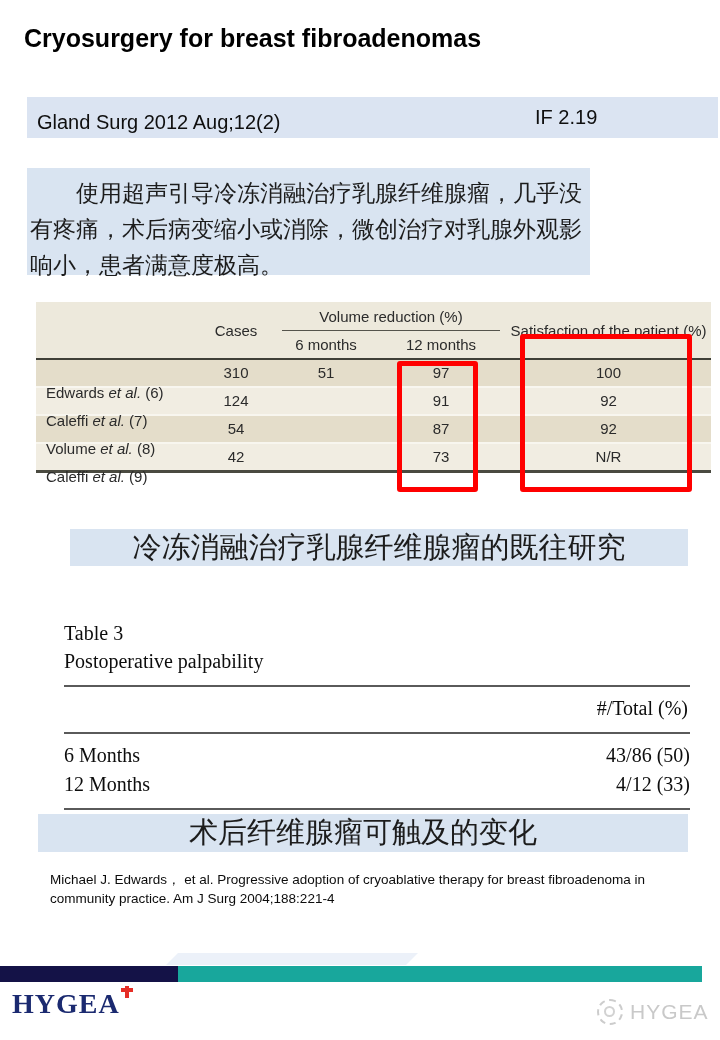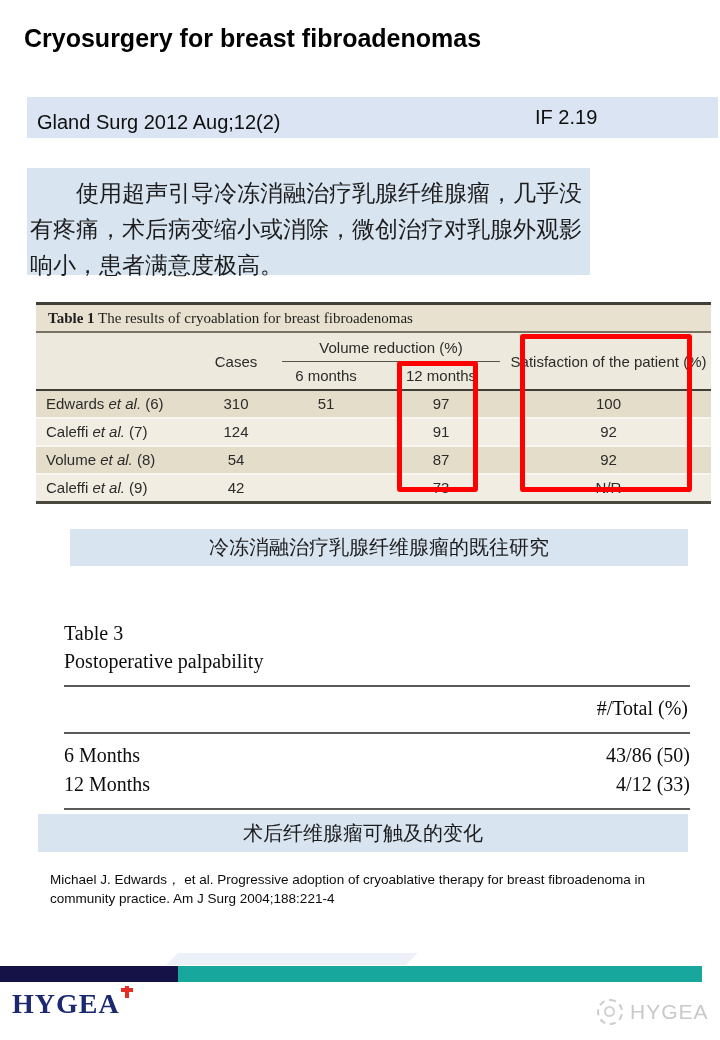--- a/index.html
+++ b/index.html
@@ -18,21 +18,21 @@
   .summary-block p{margin:0;font-family:"DejaVu Serif", serif;font-size:23px;line-height:36px;
         color:#1c1c1c;text-indent:2em;}
 
   
   .t1{position:absolute;left:36px;top:302px;width:675px;font-size:15px;color:#2b2b2b;}
   .t1-title{background:#e9e1cf;border-top:3px solid #3f3f37;border-bottom:2px solid #767264;
         height:26px;line-height:26px;padding-left:12px;
         font-family:"Liberation Serif", serif;font-size:15px;color:#1e1e1e;}
   .t1-title b{font-weight:bold;}
   .t1-head{background:#ede9dc;border-bottom:2px solid #3f3f37;height:56px;display:flex;}
-  .c-name{width:160px;box-sizing:border-box;}
+  .c-name{width:160px;box-sizing:border-box;margin-top:20px;}
   .c-cases{width:80px;display:flex;align-items:center;justify-content:center;}
   .c-volgrp{width:230px;display:flex;flex-direction:column;}
   .c-vol-label{height:28px;display:flex;align-items:center;justify-content:center;
         border-bottom:1px solid #55544c;margin:0 6px;}
   .c-vol-sub{flex:1;display:flex;}
   .c-m6{width:100px;display:flex;align-items:center;justify-content:center;}
   .c-m12{width:130px;display:flex;align-items:center;justify-content:center;}
   .c-sat{width:205px;display:flex;align-items:center;justify-content:center;text-align:center;}
   .t1-row{height:26px;display:flex;border-bottom:2px solid #f8f6ef;}
   .t1-row .c-name{padding-left:10px;line-height:26px;}
@@ -40,21 +40,21 @@
   .row-a{background:#e4ddca;}
   .row-b{background:#f1ede2;}
   .t1-row.last{border-bottom:3px solid #4a4a40;}
   .etal{font-style:italic;}
 
   .hl-box{position:absolute;border:5px solid #ff0000;border-radius:3px;background:transparent;}
   .hl-12m{left:397px;top:361px;width:71px;height:121px;}
   .hl-sat{left:520px;top:334px;width:162px;height:148px;}
 
   .banner{position:absolute;background:#d9e4f1;display:flex;align-items:center;justify-content:center;
-        font-family:Liberation Sans, sans-serif;font-size:20px;color:#1c1c1c;}
+        font-family:Liberation Sans, sans-serif;font-size:29px;color:#1c1c1c;}
   .banner2{left:70px;top:529px;width:618px;height:37px;}
   .banner3{left:38px;top:814px;width:650px;height:38px;}
 
   
   .t3{position:absolute;left:64px;top:622px;width:626px;
         font-family:Liberation Serif, serif;font-size:20px;color:#0d0d0d;}
   .t3 .t3-title{margin:0 0 5px 0;}
   .t3 .t3-sub{margin:0 0 12px 0;}
   .t3-rule{border-top:2px solid #5a5a5a;height:0;}
   .t3-colhead{text-align:right;padding:10px 2px 12px 0;font-size:20px;}
@@ -92,23 +92,20 @@
   <div class="journal-banner">
     <span class="jref">Gland Surg 2012 Aug;12(2)</span>
     <span class="jif">IF 2.19</span>
   </div>
 
   <div class="summary-block">
     <p>使用超声引导冷冻消融治疗乳腺纤维腺瘤，几乎没有疼痛，术后病变缩小或消除，微创治疗对乳腺外观影响小，患者满意度极高。</p>
   </div>
 
   <div class="t1">
-    <div class="t1-title">
-      <b>Table 1</b><span> The results of cryoablation for breast fibroadenomas</span>
-    </div>
     <div class="t1-head">
       <div class="c-name"></div>
       <div class="c-cases">Cases</div>
       <div class="c-volgrp">
         <div class="c-vol-label">Volume reduction (%)</div>
         <div class="c-vol-sub">
           <div class="c-m6">6 months</div>
           <div class="c-m12">12 months</div>
         </div>
       </div>

